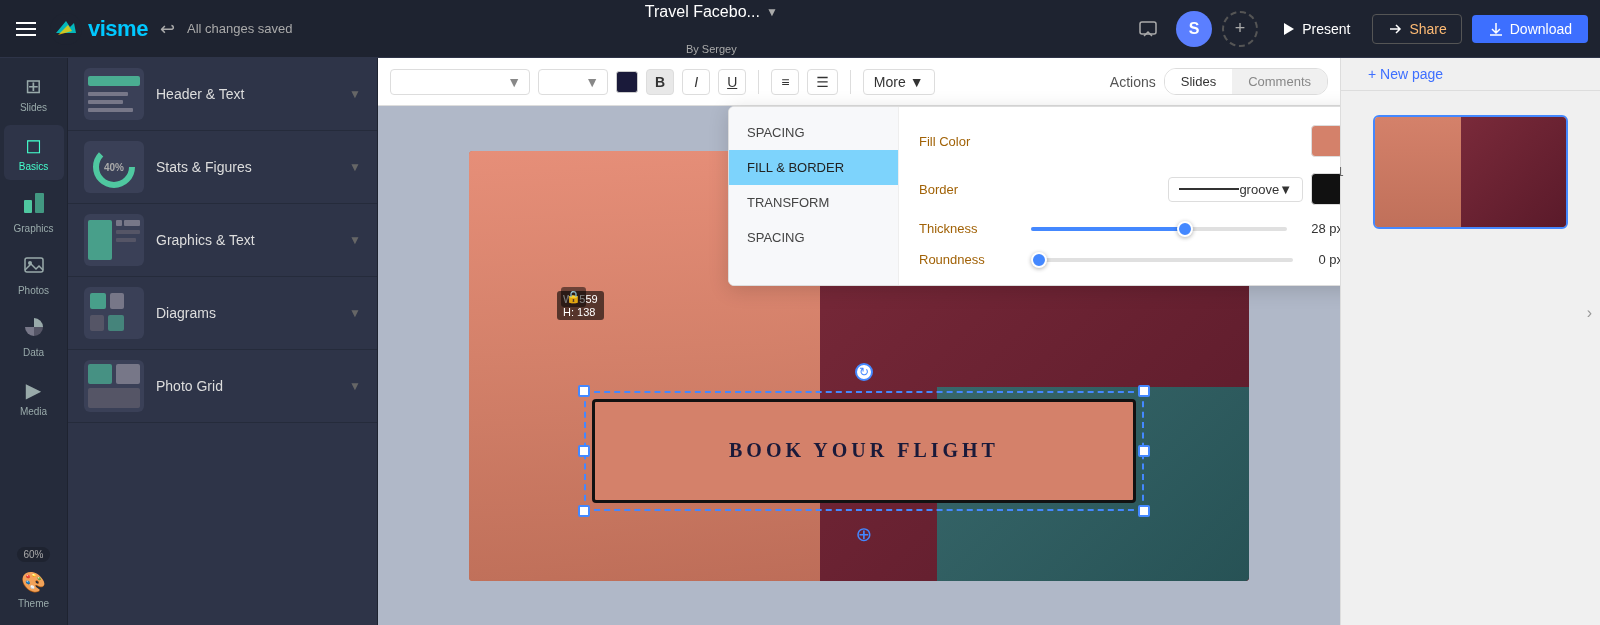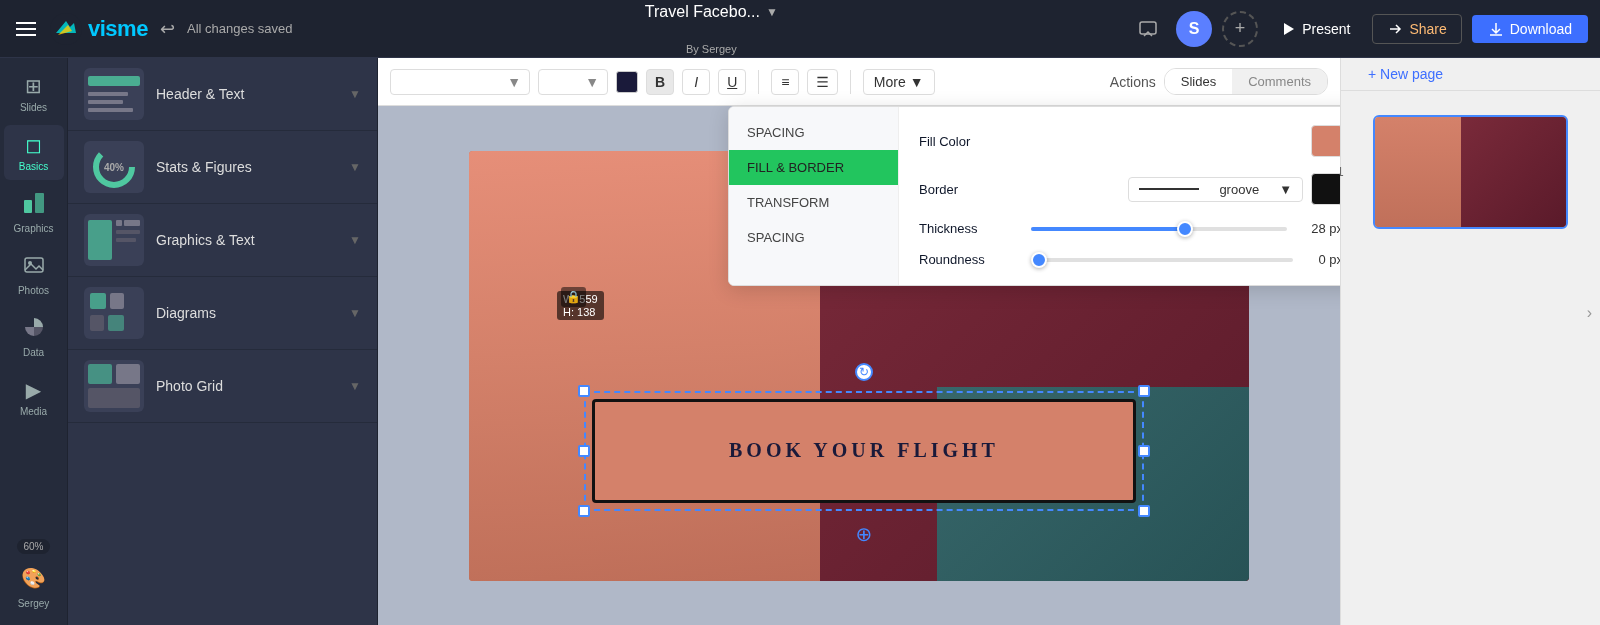--- a/index.html
+++ b/index.html
@@ -79,21 +79,21 @@
       display: flex; flex-direction: column; align-items: center;
       padding: 8px 0; gap: 4px; border-right: 1px solid #1e2330;
     }
     .sidebar-item {
       width: 60px; display: flex; flex-direction: column; align-items: center;
       padding: 8px 4px; gap: 4px; cursor: pointer; border-radius: 6px;
       font-size: 10px; color: #9aa; text-align: center;
     }
     .sidebar-item.active { background: #2e3448; color: #4fc; }
     .sidebar-icon { font-size: 20px; }
-    .sidebar-bottom { margin-top: auto; gap: 8px; }
+    .sidebar-bottom { margin-top: auto; }
     .progress-badge {
       background: #1e2330; border-radius: 10px; font-size: 10px;
       color: #aaa; padding: 2px 6px; margin-bottom: 4px;
     }
 
     
     .panel { width: 310px; background: #2e3448; overflow-y: auto; border-right: 1px solid #1e2330; }
     .panel-item {
       display: flex; align-items: center; gap: 12px;
       padding: 10px 16px; border-bottom: 1px solid #252b3b; cursor: pointer;
@@ -214,37 +214,37 @@
       width: 636px;
     }
     .dropdown-left {
       width: 170px; background: #f7f8fa; border-right: 1px solid #eee;
       padding: 8px 0;
     }
     .dropdown-menu-item {
       padding: 10px 18px; font-size: 13px; color: #444; cursor: pointer;
       font-weight: 500;
     }
-    .dropdown-menu-item.active { background: #22c55e; color: #222; }
+    .dropdown-menu-item.active { background: #7dd3fc; color: #222; }
     .dropdown-right {
       flex: 1; padding: 18px 20px; display: flex; flex-direction: column; gap: 16px;
     }
     .prop-row {
       display: flex; align-items: center; justify-content: space-between;
     }
-    .prop-label { font-size: 13px; color: #0f172a; min-width: 100px; }
+    .prop-label { font-size: 13px; color: #a16207; min-width: 100px; }
     .prop-value { display: flex; align-items: center; gap: 8px; }
     .color-box { width: 32px; height: 32px; border-radius: 4px; border: 1px solid #ddd; cursor: pointer; }
     .color-salmon { background: #d4816a; }
     .color-yellow { background: #ffff00; }
     .color-black { background: #111111; }
     .border-style-selector {
       display: flex; align-items: center; background: #fff;
       border: 1px solid #ddd; border-radius: 4px; padding: 4px 10px;
-      font-size: 13px; color: #333; gap: 20px; cursor: pointer;
+      font-size: 13px; color: #333; gap: 0; cursor: pointer;
       min-width: 120px;
     }
     .border-line { width: 60px; height: 2px; background: #333; }
     .slider-row {
       display: flex; align-items: center; gap: 12px;
     }
     .slider-track {
       flex: 1; height: 4px; background: #e0e0e0; border-radius: 2px; position: relative;
     }
     .slider-fill { height: 100%; border-radius: 2px; background: #4488ff; }
@@ -390,21 +390,21 @@
       </div>
       <span>Data</span>
     </div>
     <div class="sidebar-item">
       <div class="sidebar-icon">▶</div>
       <span>Media</span>
     </div>
     <div class="sidebar-item sidebar-bottom">
       <div class="progress-badge">60%</div>
       <div class="sidebar-icon">🎨</div>
-      <span>Sergey</span>
+      <span>Theme</span>
     </div>
   </div>
 
   <div class="panel">
 
     <div class="panel-item">
       <div class="panel-thumb">
         <svg width="60" height="52" viewBox="0 0 60 52">
           <rect x="4" y="8" width="52" height="10" rx="2" fill="#4fc8a0" opacity="0.8"></rect>
           <rect x="4" y="24" width="40" height="4" rx="1" fill="#778"></rect>

